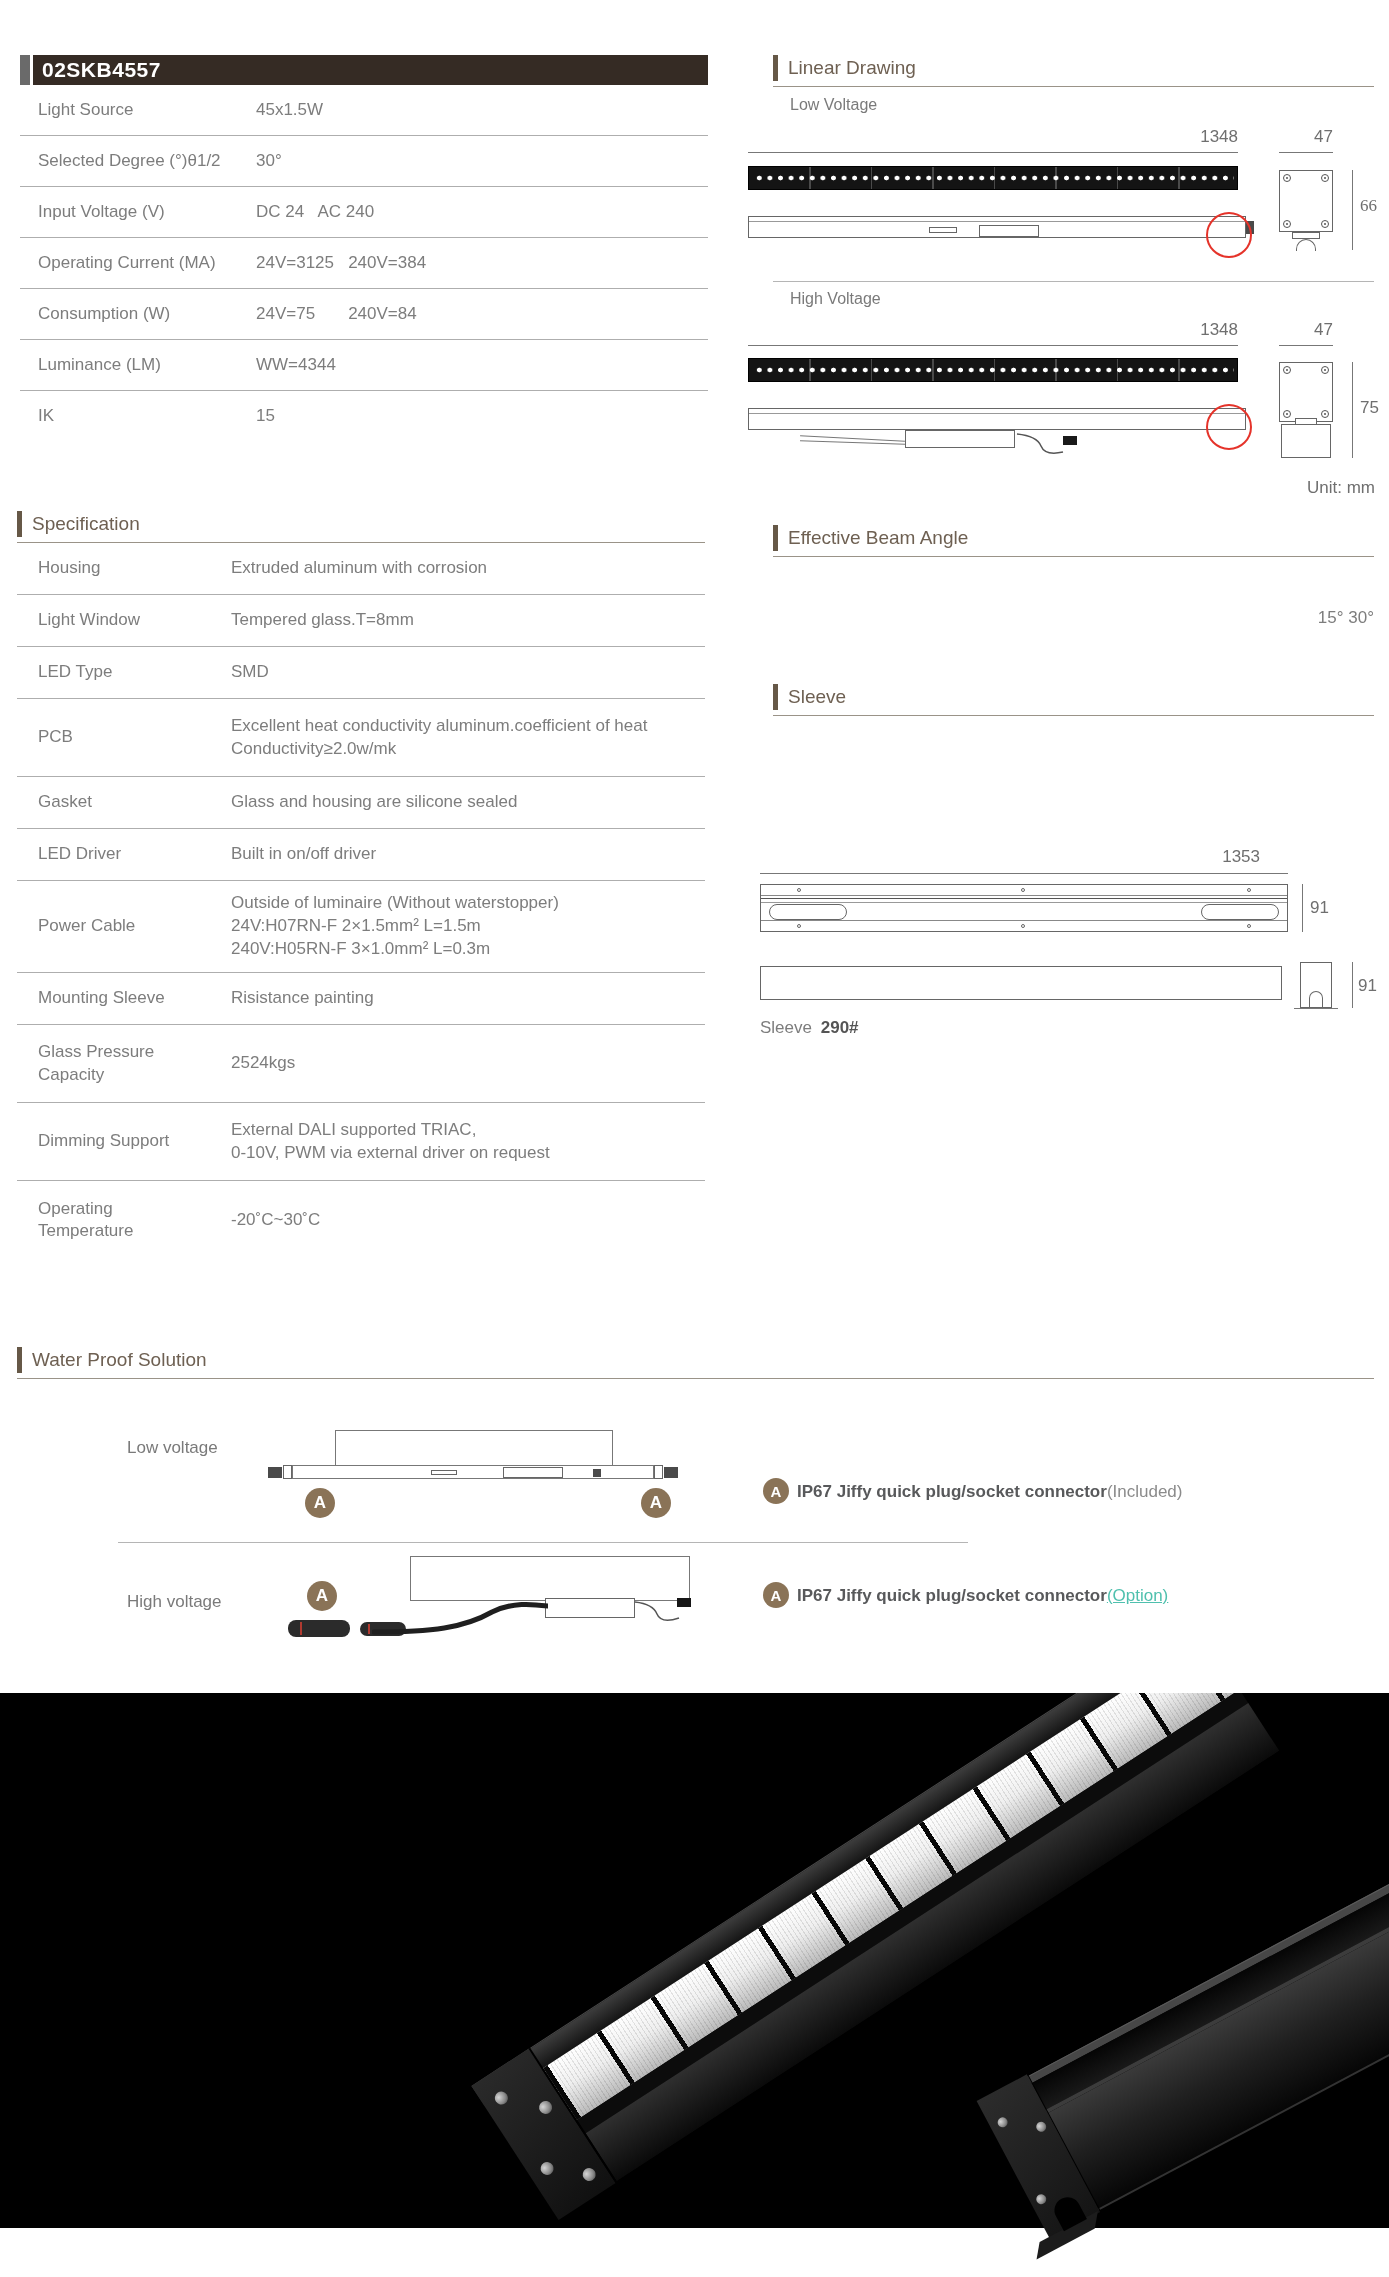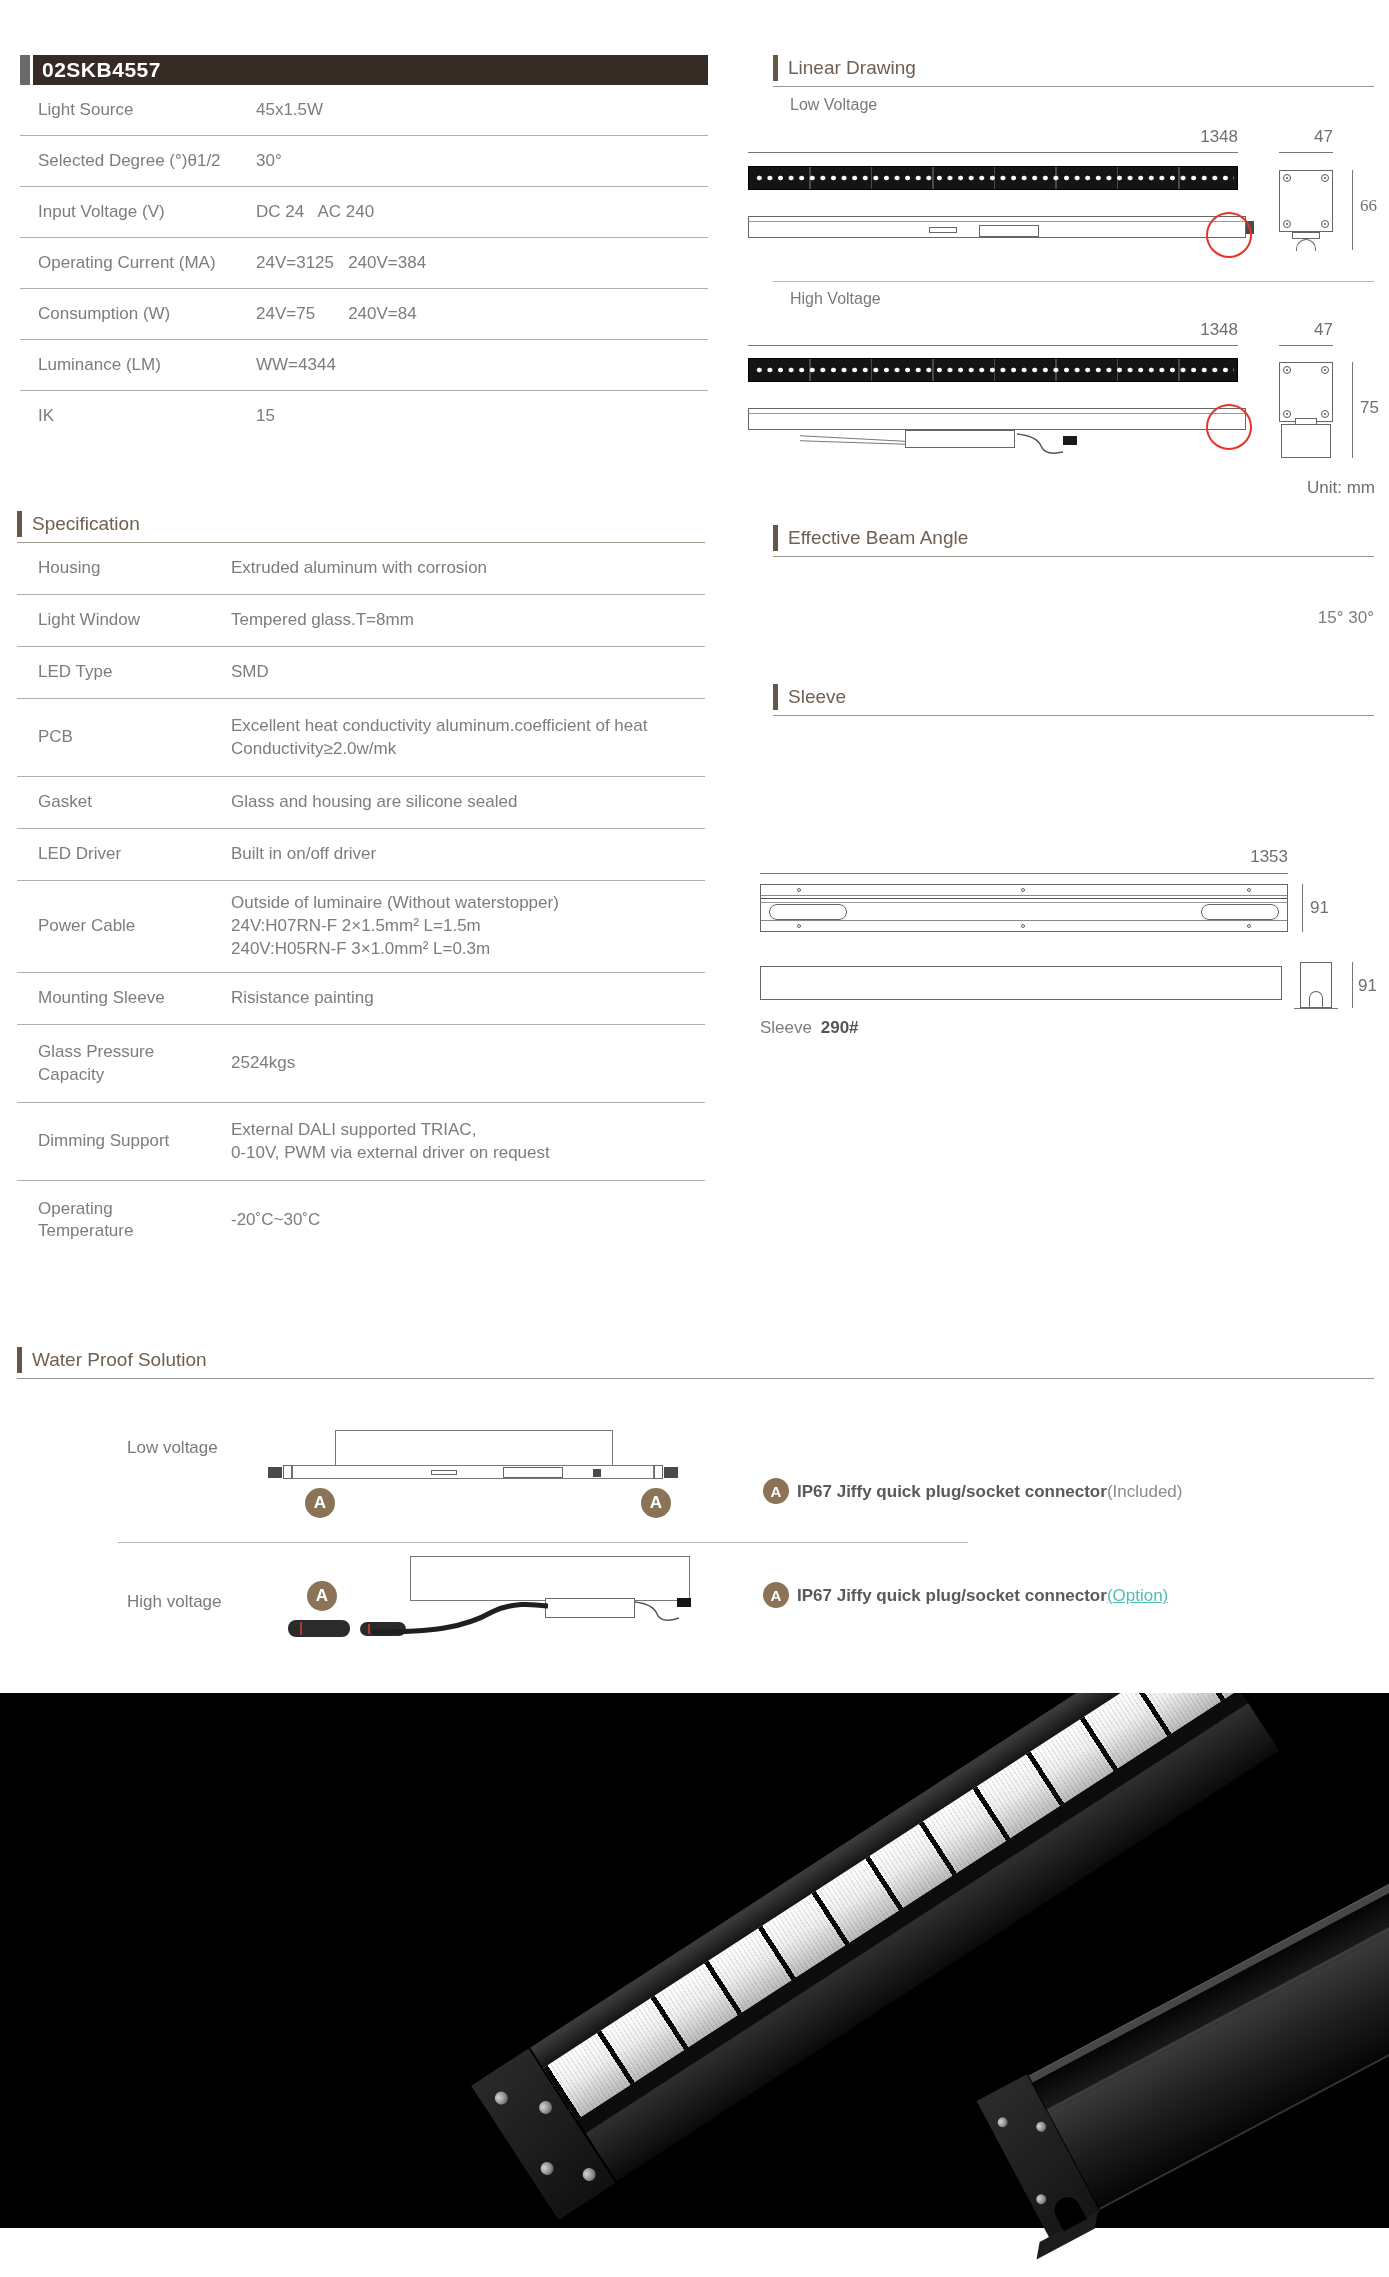--- a/index.html
+++ b/index.html
@@ -265,21 +265,21 @@
 
   <div class="sec-accent" style="left:773px;top:525px;"></div>
   <div class="sec-title" style="left:788px;top:525px;">Effective Beam Angle</div>
   <div class="sec-underline" style="left:773px;top:556px;width:601px;"></div>
   <div class="dim-num c" style="left:773px;top:608px;width:601px;color:#7d7d7d;">15° 30°</div>
 
   <div class="sec-accent" style="left:773px;top:684px;"></div>
   <div class="sec-title" style="left:788px;top:684px;">Sleeve</div>
   <div class="sec-underline" style="left:773px;top:715px;width:601px;"></div>
 
-  <div class="dim-num c" style="left:760px;top:847px;width:528px;">1353</div>
+  <div class="dim-num c" style="left:732px;top:847px;width:528px;">1353</div>
   <div class="dim-h" style="left:760px;top:873px;width:528px;"></div>
 
   <div class="outl" style="left:760px;top:884px;width:528px;height:48px;">
     <div class="abs" style="left:0;right:0;top:0;height:10px;border-bottom:1px solid #888;">
       <span class="dot" style="left:36px;top:3px;"></span>
       <span class="dot" style="left:260px;top:3px;"></span>
       <span class="dot" style="right:36px;top:3px;"></span>
     </div>
     <div class="abs" style="left:0;right:0;top:13px;height:3px;border-top:1px solid #555;border-bottom:1px solid #999;"></div>
     <div class="slot" style="left:8px;top:19px;width:78px;height:16px;"></div>

